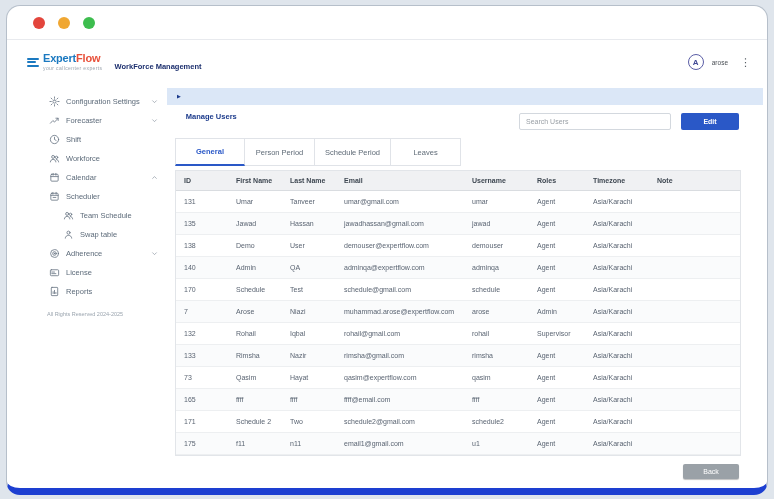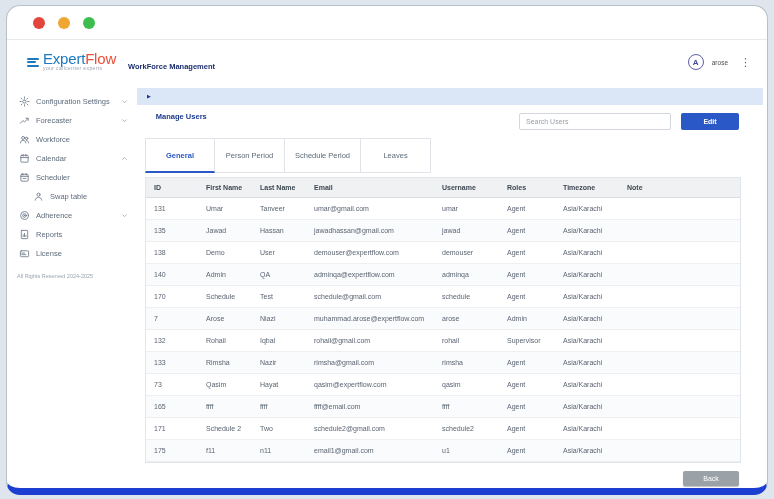--- a/index.html
+++ b/index.html
@@ -15,35 +15,35 @@
   .dot{width:12px;height:12px;border-radius:50%;display:inline-block;cursor:pointer;}
   .dot.red{background:#e3453c;}
   .dot.yellow{background:#f0a732;}
   .dot.green{background:#3dbd4e;}
 
   .appbar{height:44px;display:flex;align-items:center;padding:0 16px 0 20px;gap:8px;flex:none;}
   .logo{display:flex;align-items:center;gap:4px;}
   .logo-bars{width:12px;flex:none;}
   .logo-bars i{display:block;height:2px;background:#1b79c0;margin:1.5px 0;border-radius:1px;}
   .logo-bars i:nth-child(2){width:9px;}
-  .logo-text{font-size:15px;font-weight:normal;letter-spacing:-0.2px;line-height:11px;}
+  .logo-text{font-size:11px;font-weight:bold;letter-spacing:-0.2px;line-height:11px;}
   .lt-blue{color:#1b79c0;}
   .lt-red{color:#e8503a;}
   .logo-tag{font-size:5px;color:#9aa3ad;letter-spacing:.4px;margin-top:1px;}
   .app-title{font-size:7.5px;font-weight:bold;color:#1c2f6e;margin-left:4px;margin-top:8px;}
   .spacer{flex:1;}
   .avatar{width:16px;height:16px;border-radius:50%;border:1px solid #5b5ea6;color:#424a96;
     font-size:8px;font-weight:bold;display:flex;align-items:center;justify-content:center;cursor:pointer;}
   .username{font-size:6.5px;color:#4a4f55;}
   .kebab{font-size:11px;color:#596066;margin-left:4px;cursor:pointer;line-height:11px;}
 
   .body-row{flex:1;display:flex;min-height:0;}
 
   .sidebar{width:130px;flex:none;padding-top:8px;display:flex;flex-direction:column;
-    font-size:7.5px;color:#5d6b7a;}
+    font-size:7.5px;color:#5d6b7a;margin-left:30px;}
   .nav-item{display:flex;align-items:center;gap:6px;height:19px;padding:0 8px 0 12px;cursor:pointer;}
   .nav-item.sub{padding-left:26px;}
   .nav-icon{width:11px;height:11px;flex:none;color:#6a7684;}
   .nav-icon svg{width:11px;height:11px;display:block;}
   .nav-label{flex:1;white-space:nowrap;overflow:hidden;}
   .nav-chev{width:9px;height:9px;flex:none;color:#8b95a1;}
   .nav-chev svg{width:9px;height:9px;display:block;}
   .sidebar-footer{margin-top:10px;padding-left:10px;font-size:5.5px;color:#9aa4ae;}
 
   .right{flex:1;display:flex;flex-direction:column;min-width:0;padding-right:2px;}
@@ -54,21 +54,21 @@
 
   .main{flex:1;display:flex;flex-direction:column;padding-left:6px;min-height:0;}
   .toolbar{display:flex;justify-content:flex-end;align-items:center;gap:10px;margin:8px 26px 0 0;}
   .search{width:152px;height:17px;border:1px solid #d3d8de;border-radius:2px;font-size:7px;
     padding:0 6px;color:#333;outline:none;font-family:inherit;background:#fff;}
   .search::placeholder{color:#9aa0a6;}
   .edit-btn{width:58px;height:17px;background:#2a58c7;color:#fff;border:none;border-radius:2px;
     font-size:7px;font-weight:bold;font-family:inherit;cursor:pointer;}
 
   .tabs{display:flex;margin:8px 0 0 2px;}
-  .tab{min-width:70px;padding:0 10px;height:35px;display:flex;align-items:center;justify-content:center;
+  .tab{min-width:70px;padding:0 10px;height:28px;display:flex;align-items:center;justify-content:center;
     font-size:7.5px;color:#5f6b77;border:1px solid #e0e3e8;border-left:none;background:#fff;cursor:pointer;}
   .tab:first-child{border-left:1px solid #e0e3e8;}
   .tab.active{color:#2a58c7;font-weight:bold;border-bottom:2px solid #2a58c7;}
 
   .table-wrap{margin:4px 24px 0 2px;border:1px solid #e2e5e9;}
   table{width:100%;border-collapse:collapse;table-layout:fixed;}
   th{background:#f0f1f3;font-size:7px;font-weight:bold;color:#3e4751;text-align:left;
     padding:6px 0 6px 8px;border-bottom:1px solid #d9dce0;white-space:nowrap;overflow:hidden;}
   td{font-size:7px;color:#5a6472;padding:0 0 0 8px;height:22px;border-bottom:1px solid #edeff1;
     white-space:nowrap;overflow:hidden;}
@@ -138,20 +138,29 @@
             <span class="nav-label">Forecaster</span>
             <span class="nav-chev">
               <svg viewBox="0 0 24 24" fill="none" stroke="currentColor" stroke-width="1.8" stroke-linecap="round" stroke-linejoin="round">
                 <path d="M7 10l5 5 5-5"></path>
               </svg>
             </span>
           </div>
           <div class="nav-item">
             <span class="nav-icon">
               <svg viewBox="0 0 24 24" fill="none" stroke="currentColor" stroke-width="1.8" stroke-linecap="round" stroke-linejoin="round">
+                <circle cx="12" cy="12" r="9"></circle>
+                <path d="M12 7v5l3.5 2"></path>
+              </svg>
+            </span>
+            <span class="nav-label">Shift</span>
+          </div>
+          <div class="nav-item">
+            <span class="nav-icon">
+              <svg viewBox="0 0 24 24" fill="none" stroke="currentColor" stroke-width="1.8" stroke-linecap="round" stroke-linejoin="round">
                 <circle cx="9" cy="8.5" r="3.2"></circle>
                 <path d="M3 19.5c0-3.3 2.7-5.5 6-5.5s6 2.2 6 5.5"></path>
                 <circle cx="16.5" cy="9.5" r="2.6"></circle>
                 <path d="M16 14.2c2.9.3 5 2.3 5 5.3"></path>
               </svg>
             </span>
             <span class="nav-label">Workforce</span>
           </div>
           <div class="nav-item">
             <span class="nav-icon">
@@ -172,20 +181,31 @@
               <svg viewBox="0 0 24 24" fill="none" stroke="currentColor" stroke-width="1.8" stroke-linecap="round" stroke-linejoin="round">
                 <rect x="4" y="5" width="16" height="15" rx="2"></rect>
                 <path d="M4 9.5h16M8.5 3v4M15.5 3v4M9 14h6"></path>
               </svg>
             </span>
             <span class="nav-label">Scheduler</span>
           </div>
           <div class="nav-item sub">
             <span class="nav-icon">
               <svg viewBox="0 0 24 24" fill="none" stroke="currentColor" stroke-width="1.8" stroke-linecap="round" stroke-linejoin="round">
+                <circle cx="9" cy="8.5" r="3.2"></circle>
+                <path d="M3 19.5c0-3.3 2.7-5.5 6-5.5s6 2.2 6 5.5"></path>
+                <circle cx="16.5" cy="9.5" r="2.6"></circle>
+                <path d="M16 14.2c2.9.3 5 2.3 5 5.3"></path>
+              </svg>
+            </span>
+            <span class="nav-label">Team Schedule</span>
+          </div>
+          <div class="nav-item sub">
+            <span class="nav-icon">
+              <svg viewBox="0 0 24 24" fill="none" stroke="currentColor" stroke-width="1.8" stroke-linecap="round" stroke-linejoin="round">
                 <circle cx="12" cy="8" r="3.4"></circle>
                 <path d="M5 20c0-3.6 3.1-6 7-6s7 2.4 7 6"></path>
               </svg>
             </span>
             <span class="nav-label">Swap table</span>
           </div>
           <div class="nav-item">
             <span class="nav-icon">
               <svg viewBox="0 0 24 24" fill="none" stroke="currentColor" stroke-width="1.8" stroke-linecap="round" stroke-linejoin="round">
                 <circle cx="12" cy="12" r="8.5"></circle>
@@ -196,34 +216,34 @@
             <span class="nav-label">Adherence</span>
             <span class="nav-chev">
               <svg viewBox="0 0 24 24" fill="none" stroke="currentColor" stroke-width="1.8" stroke-linecap="round" stroke-linejoin="round">
                 <path d="M7 10l5 5 5-5"></path>
               </svg>
             </span>
           </div>
           <div class="nav-item">
             <span class="nav-icon">
               <svg viewBox="0 0 24 24" fill="none" stroke="currentColor" stroke-width="1.8" stroke-linecap="round" stroke-linejoin="round">
+                <rect x="3" y="6" width="18" height="13" rx="2"></rect>
+                <path d="M6 11h6M6 14.5h9"></path>
+              </svg>
+            </span>
+            <span class="nav-label">License</span>
+          </div>
+          <div class="nav-item">
+            <span class="nav-icon">
+              <svg viewBox="0 0 24 24" fill="none" stroke="currentColor" stroke-width="1.8" stroke-linecap="round" stroke-linejoin="round">
                 <rect x="5" y="3" width="14" height="18" rx="1.5"></rect>
                 <path d="M9 16.5v-4M12 16.5v-7M15 16.5v-2.5"></path>
               </svg>
             </span>
             <span class="nav-label">Reports</span>
-          </div>
-          <div class="nav-item">
-            <span class="nav-icon">
-              <svg viewBox="0 0 24 24" fill="none" stroke="currentColor" stroke-width="1.8" stroke-linecap="round" stroke-linejoin="round">
-                <rect x="3" y="6" width="18" height="13" rx="2"></rect>
-                <path d="M6 11h6M6 14.5h9"></path>
-              </svg>
-            </span>
-            <span class="nav-label">License</span>
           </div>
         </nav>
       <div class="sidebar-footer">All Rights Reserved 2024-2025</div>
     </aside>
 
     <div class="right">
       <div class="banner">
         <span class="caret">▶</span>
         <span class="banner-label">Manage Users</span>
       </div>

